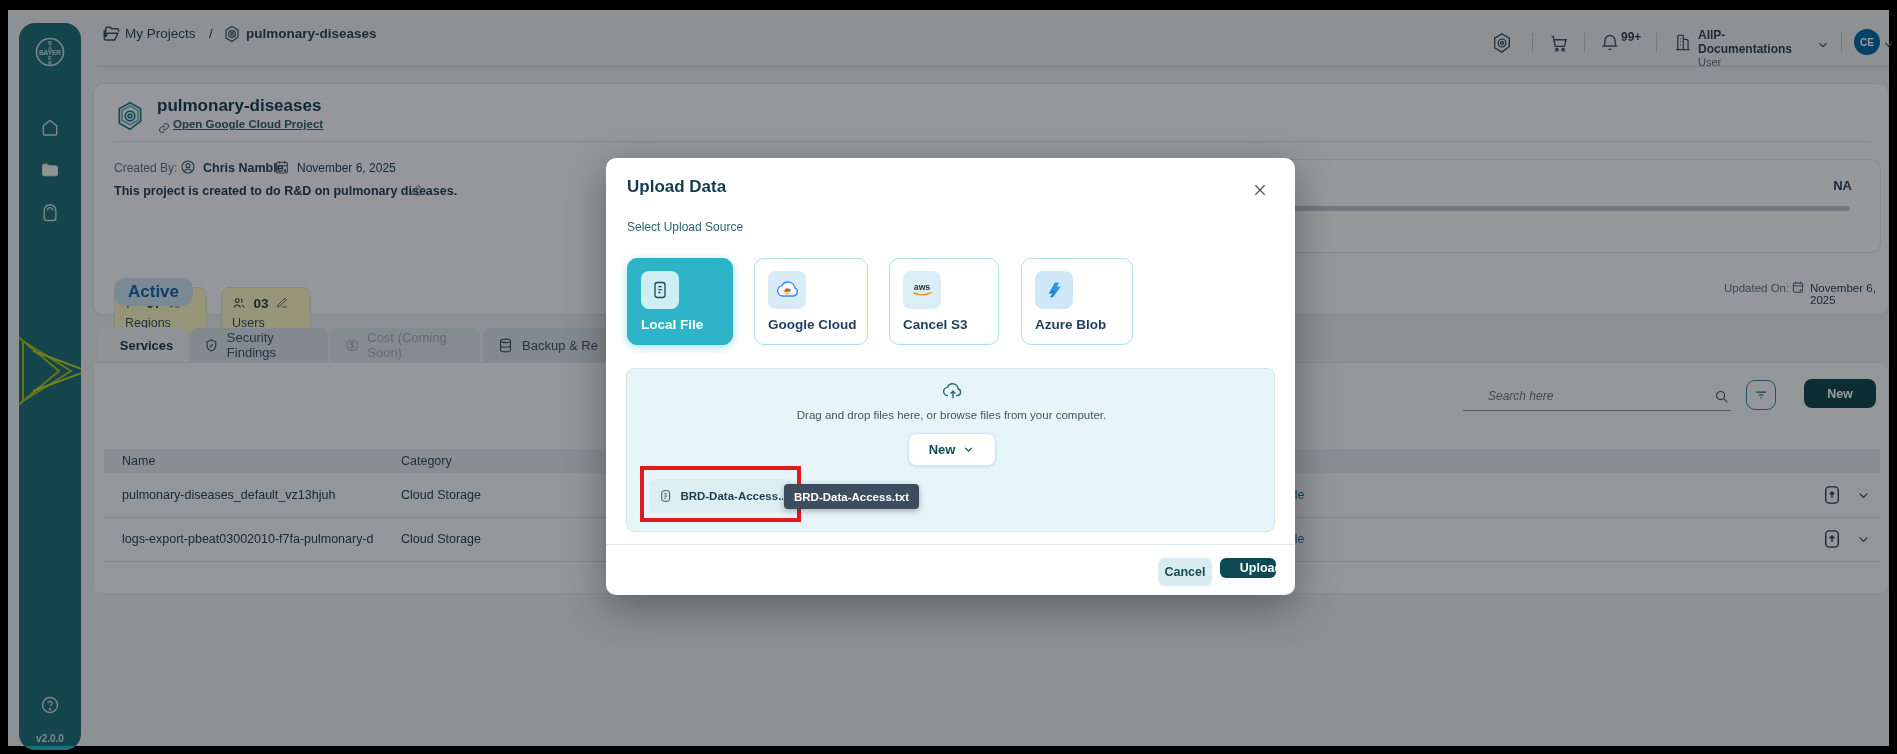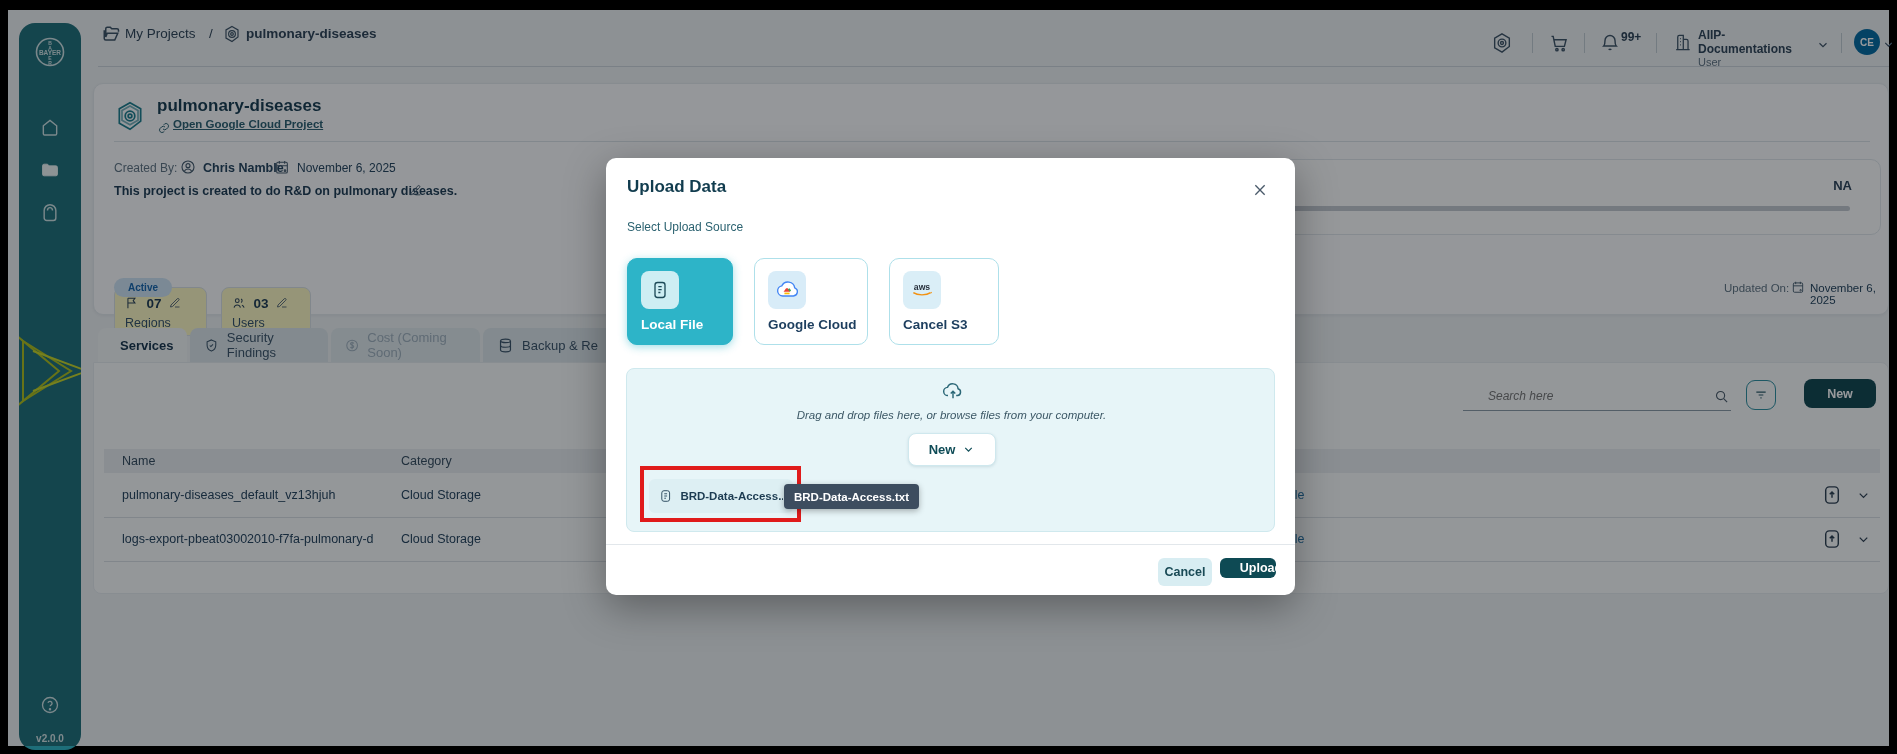--- a/index.html
+++ b/index.html
@@ -18,21 +18,21 @@
   .crumb-txt{font-size:13.5px;color:#2e4356;}
   .hdr-sep{width:1px;height:20px;background:#c2cbd2;top:23px;}
   .hdr-ic{color:#3c5164;}
   .hdr-ic svg{display:block;}
 
   
   #proj-card{left:85px;top:73px;width:1796px;height:232px;background:#fbfcfd;border:1px solid #e3e8ec;border-radius:10px;box-shadow:0 1px 3px rgba(30,50,70,.06);}
   .muted{color:#5f7282;}
   .dk{color:#24425c;}
   .stat-card{top:203px;height:49px;background:#fef9c3;border:1px solid #d9e0e5;border-radius:8px;padding:6px 10px;}
-  .badge{background:#cfe3f4;color:#1565ad;font-size:10px;font-weight:bold;border-radius:12px;padding:4px 14px;}
+  .badge{background:#cfe3f4;color:#1565ad;font-size:17px;font-weight:bold;border-radius:12px;padding:4px 14px;}
 
   
   .tab{top:318px;height:34px;display:flex;align-items:center;gap:8px;padding:0 14px;font-size:13px;border-radius:8px 8px 0 0;}
   .tab svg{width:17px;height:17px;}
 
   
   #panel{left:85px;top:352px;width:1796px;height:232px;background:#fafbfc;border:1px solid #e6eaee;border-radius:0 8px 8px 8px;}
   #tbl-head{left:10px;top:86px;width:1776px;height:24px;background:#e9edf0;font-size:12.5px;color:#33495c;}
   .row-line{left:10px;width:1776px;height:1px;background:#d9dfe4;}
   .cell{font-size:12.5px;color:#24425c;}
@@ -239,36 +239,36 @@
         <span style="font-size:13.5px;font-weight:bold;color:#1d3a52;margin:0 3px;">03</span>
         <svg width="12" height="12" viewBox="0 0 24 24" fill="none" stroke="#44596c" stroke-width="1.7" style="vertical-align:-1px;">
             <path d="M12 20h9"></path>
             <path d="M16.5 3.5a2.1 2.1 0 0 1 3 3L7 19l-4 1 1-4z"></path>
           </svg>
         <div style="font-size:12.5px;color:#33506a;margin-top:4px;">Users</div>
       </div>
 
       <span class="abs badge" style="left:20px;top:194px;">Active</span>
 
-      <div class="abs" style="left:1021px;top:75px;width:766px;height:76px;background:#fdfdfe;border:1px solid #e0e6ea;border-radius:10px;">
+      <div class="abs" style="left:1021px;top:75px;width:766px;height:94px;background:#fdfdfe;border:1px solid #e0e6ea;border-radius:10px;">
         <span style="position:absolute;right:28px;top:18px;font-size:13px;font-weight:bold;color:#2c4258;">NA</span>
         <div style="position:absolute;left:24px;right:30px;top:46px;height:5px;border-radius:3px;background:#c3c9cf;"></div>
       </div>
       <span class="abs muted" style="left:1630px;top:198px;font-size:11.5px;">Updated On:</span>
       <span class="abs" style="left:1697px;top:196px;">
         <svg width="14" height="14" viewBox="0 0 24 24" fill="none" stroke="#44596c" stroke-width="1.6">
             <rect x="4" y="5" width="16" height="16" rx="2"></rect>
             <path d="M8 3v4M16 3v4M4 10h16"></path>
             <circle cx="16.5" cy="17.5" r="1.2"></circle>
           </svg>
       </span>
       <span class="abs dk" style="left:1716px;top:198px;font-size:11.5px;">November 6, 2025</span>
     </div>
 
-    <div class="abs tab" style="left:90px;width:89px;background:#f3f6f7;color:#16324a;font-weight:bold;">
+    <div class="abs tab" style="left:90px;width:89px;background:#f3f6f7;color:#16324a;font-weight:bold;justify-content:center;">
       <svg viewBox="0 0 24 24" fill="none" stroke="#16324a" stroke-width="1.8">
           <path d="M7 18a4.5 4.5 0 0 1-.5-9 6 6 0 0 1 11.6 1.6A3.8 3.8 0 0 1 17.5 18z"></path>
           <circle cx="12" cy="15" r="1" fill="#16324a"></circle>
         </svg>
       <span>Services</span>
     </div>
     <div class="abs tab" style="left:182px;width:138px;background:#dde6ea;color:#3a5268;">
       <svg viewBox="0 0 24 24" fill="none" stroke="#3a5268" stroke-width="1.7">
           <path d="M12 3l7 3v5c0 4.5-3 8.5-7 10-4-1.5-7-5.5-7-10V6z"></path>
           <path d="M9.3 12l1.8 1.8 3.4-3.6"></path>
@@ -384,29 +384,38 @@
     <div class="abs src-card" style="left:283px;width:110px;">
       <div class="src-tile" style="background:#daeef7;">
         <svg width="26" height="20" viewBox="0 0 30 22">
           <text x="15" y="11" text-anchor="middle" font-size="10" font-weight="bold" fill="#27303c" font-family="Liberation Sans,sans-serif">aws</text>
           <path d="M5 14c5 3.5 15 3.5 20 0" fill="none" stroke="#f29111" stroke-width="1.7"></path>
           <path d="M25 14l1.5-1-.3 2z" fill="#f29111"></path>
         </svg>
       </div>
       <span class="src-label">Cancel S3</span>
     </div>
+    <div class="abs src-card" style="left:415px;width:112px;">
+      <div class="src-tile" style="background:#cfe7f7;">
+        <svg width="20" height="18" viewBox="0 0 24 22">
+          <path d="M13 2L5.5 16l5-1L7 20h3.5L20 7h-5l3-5z" fill="#1a7fd4"></path>
+          <path d="M13 2L8 12h5l-2.5 8L20 7h-5l3-5z" fill="#2e9ae8" opacity=".85"></path>
+        </svg>
+      </div>
+      <span class="src-label">Azure Blob</span>
+    </div>
 
     <div id="dropzone" class="abs">
       <span class="abs" style="left:315px;top:12px;">
         <svg width="22" height="20" viewBox="0 0 24 22" fill="none" stroke="#2b6777" stroke-width="1.6">
             <path d="M6.5 16A4.5 4.5 0 0 1 6 7a6 6 0 0 1 11.6 1.6A3.8 3.8 0 0 1 17 16h-1.5"></path>
             <path d="M12 19v-7M9.5 13.8L12 11.3l2.5 2.5"></path>
           </svg>
       </span>
-      <div class="abs" style="left:0;top:40px;width:649px;text-align:center;font-size:11.5px;color:#3c5866;font-style:italic;">Drag and drop files here, or browse files from your computer.</div>
+      <div class="abs" style="left:0;top:40px;width:649px;text-align:center;font-size:11.5px;color:#3c5866;">Drag and drop files here, or browse files from your computer.</div>
       <div class="abs" style="left:281px;top:64px;width:88px;height:33px;background:#fff;border:1px solid #cfe8ee;border-radius:8px;box-shadow:0 1px 3px rgba(40,90,110,.15);display:flex;align-items:center;justify-content:center;gap:7px;">
         <span style="font-size:13px;font-weight:bold;color:#0f4c57;">New</span>
         <svg width="13" height="13" viewBox="0 0 24 24" fill="none" stroke="#0f4c57" stroke-width="2.2">
             <path d="M6 9l6 6 6-6"></path>
           </svg>
       </div>
       <div class="abs" style="left:22px;top:110px;width:144px;height:34px;background:#ddeff3;border-radius:6px;display:flex;align-items:center;padding:0 10px;gap:8px;">
         <svg width="14" height="16" viewBox="0 0 24 24" fill="none" stroke="#2b4a5e" stroke-width="1.7">
             <rect x="5" y="2.5" width="14" height="19" rx="4"></rect>
             <path d="M9.5 8h5M9.5 12h5M9.5 16h3"></path>

